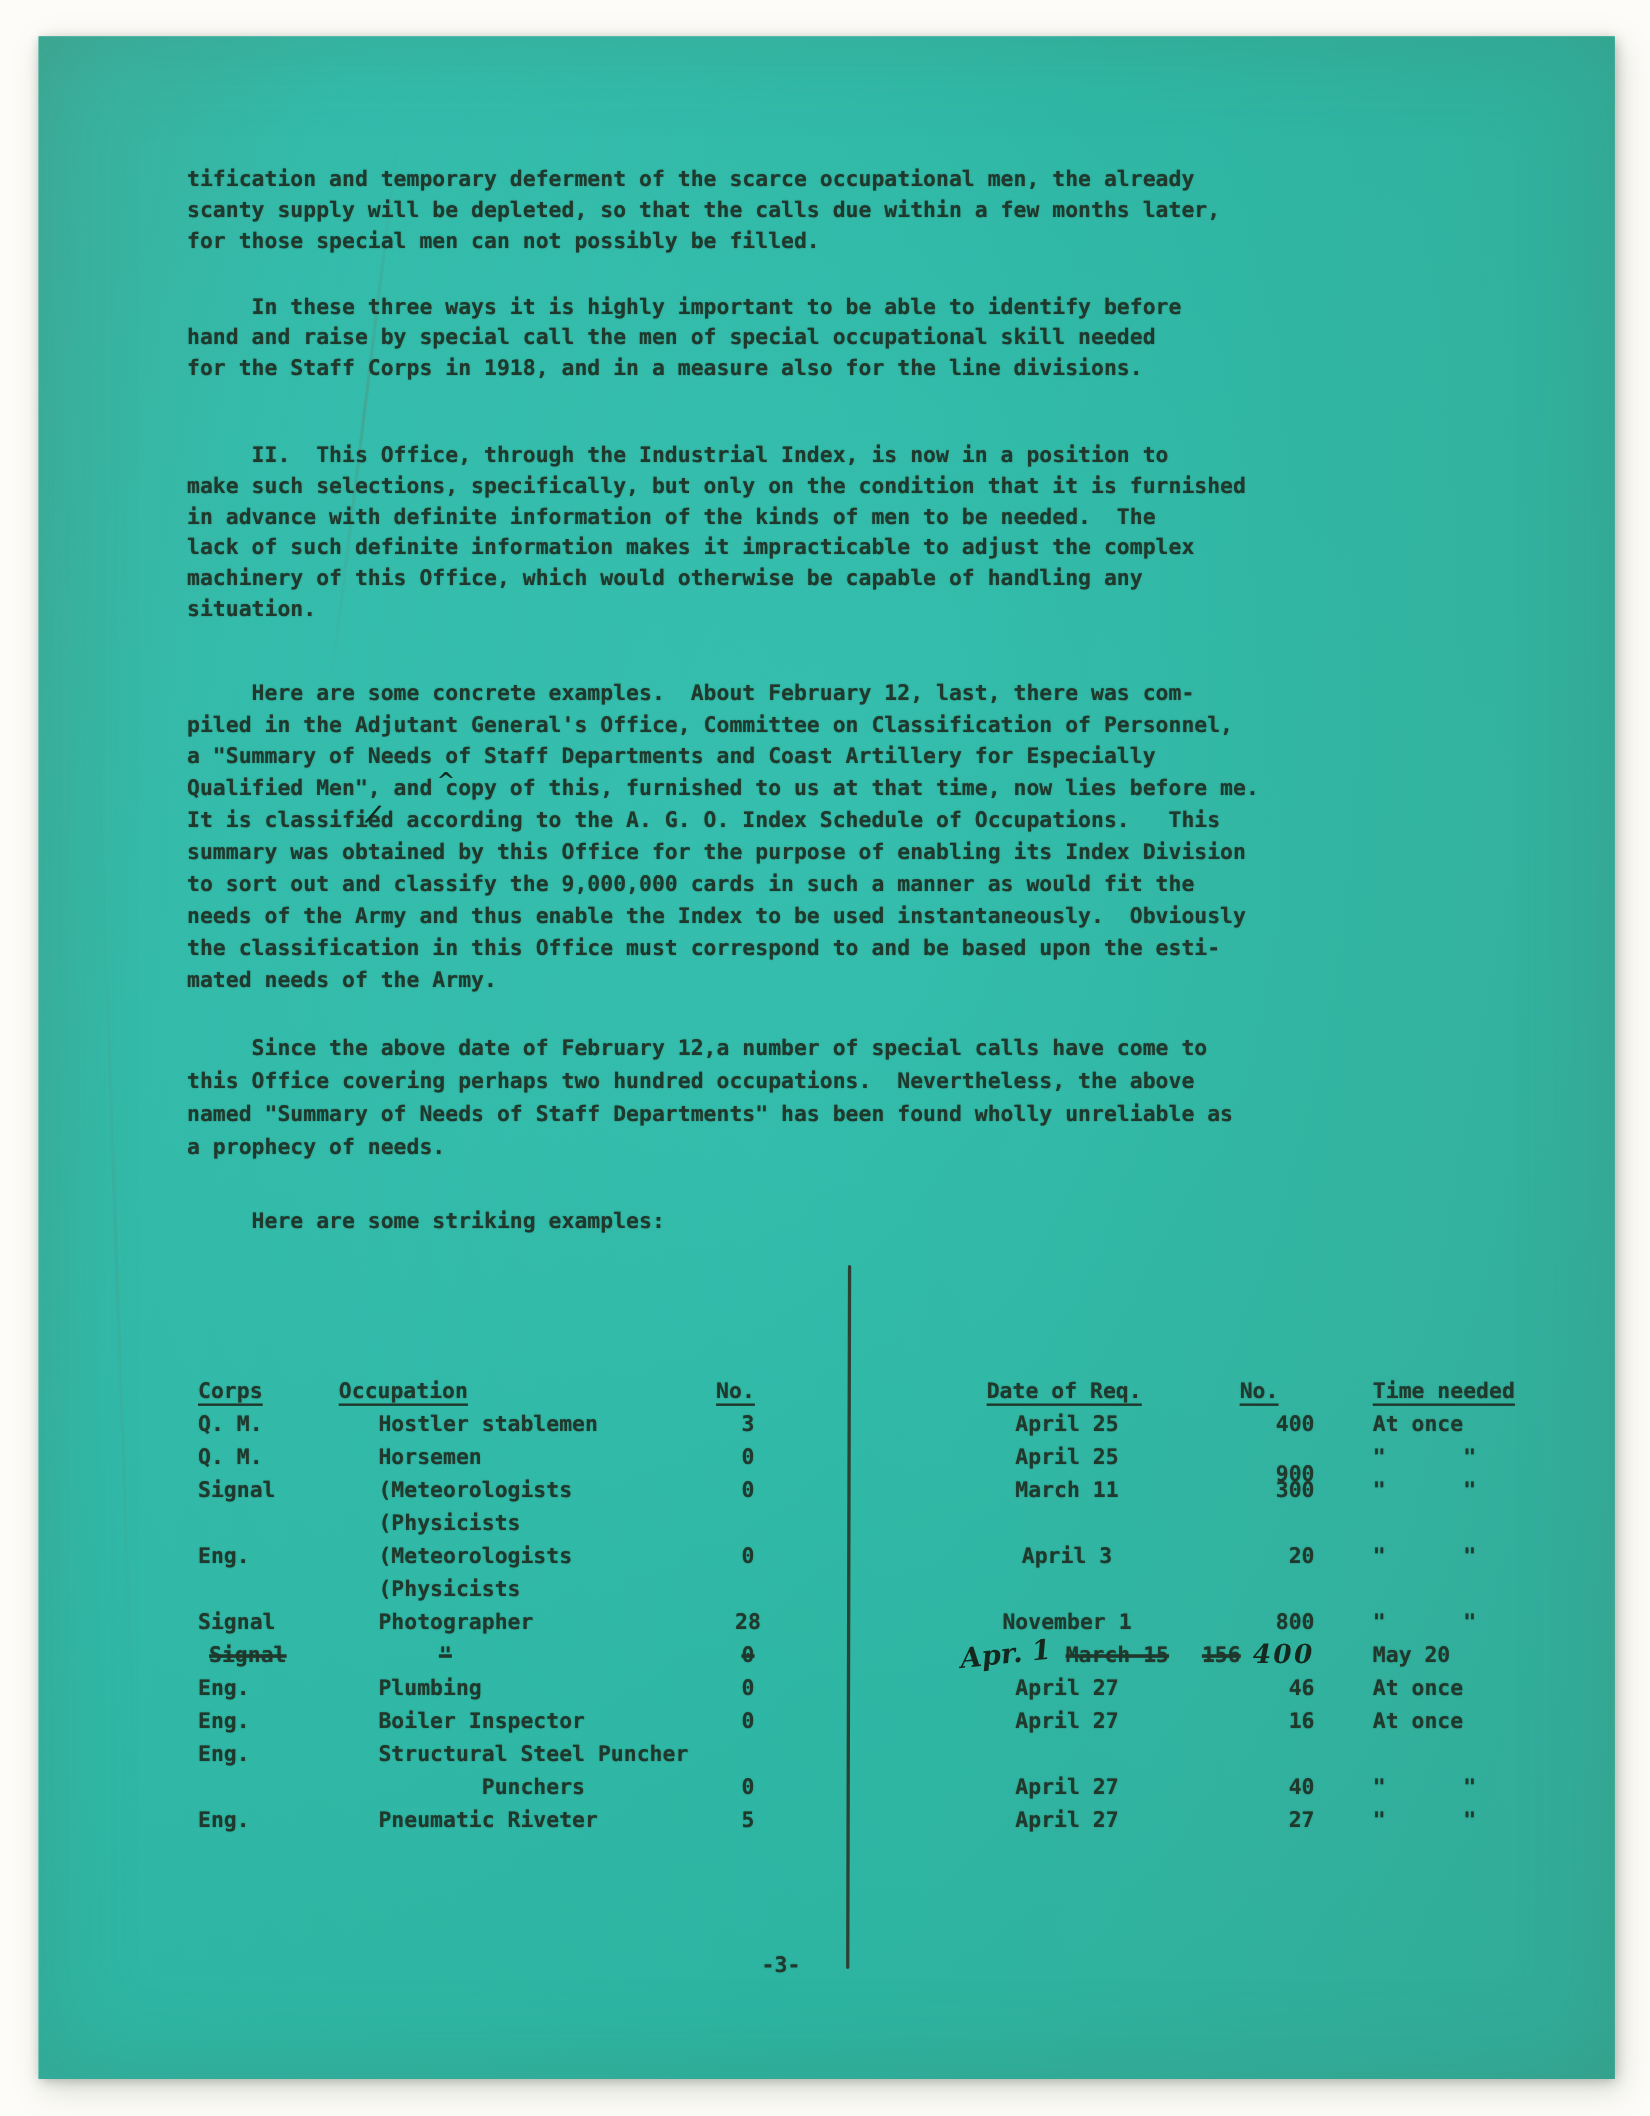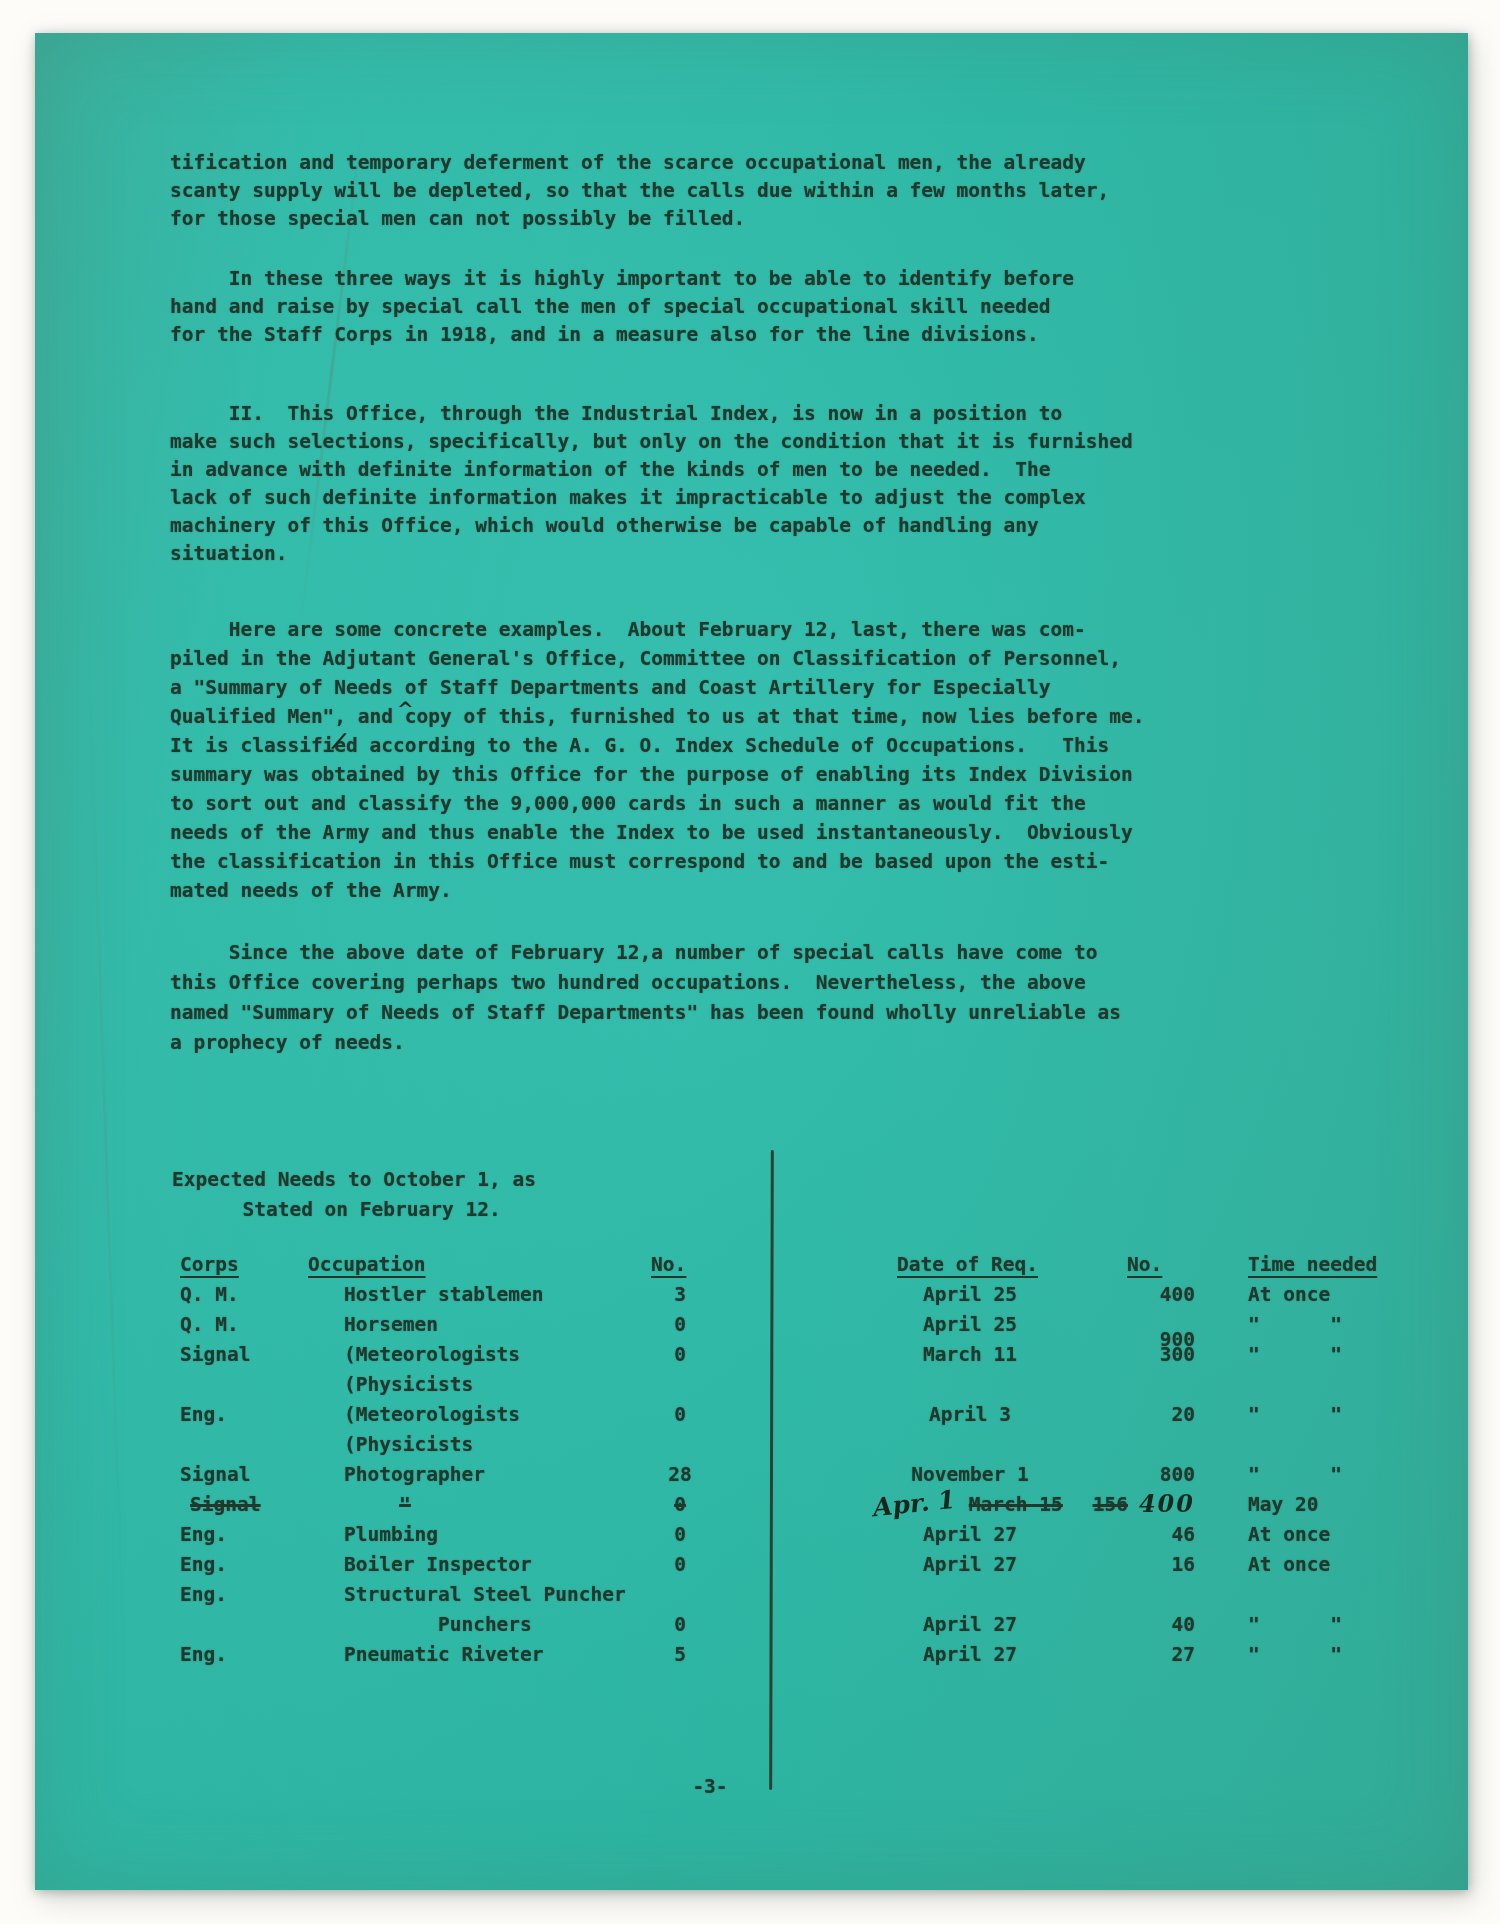--- a/index.html
+++ b/index.html
@@ -86,26 +86,25 @@
 It is classified according to the A. G. O. Index Schedule of Occupations.   This
 summary was obtained by this Office for the purpose of enabling its Index Division
 to sort out and classify the 9,000,000 cards in such a manner as would fit the
 needs of the Army and thus enable the Index to be used instantaneously.  Obviously
 the classification in this Office must correspond to and be based upon the esti-
 mated needs of the Army.</div>
     <div class="tw para lh30" style="top:905px">     Since the above date of February 12,a number of special calls have come to
 this Office covering perhaps two hundred occupations.  Nevertheless, the above
 named "Summary of Needs of Staff Departments" has been found wholly unreliable as
 a prophecy of needs.</div>
+    <div class="tw para lh30" style="top:1062px">     Here are some striking examples:</div>
 
     <span class="hw ann caret">^</span>
     <span class="hw ann slash">/</span>
 
-    <div class="tw ttl left">Expected Needs to October 1, as
-      Stated on February 12.</div>
 
     <span class="tw hdr h-corps">Corps</span>
     <span class="tw hdr h-occ">Occupation</span>
     <span class="tw hdr h-noL">No.</span>
     <span class="tw hdr h-date">Date of Req.</span>
     <span class="tw hdr h-noR">No.</span>
     <span class="tw hdr h-time">Time needed</span>
 
     <div class="divider"></div>
 

